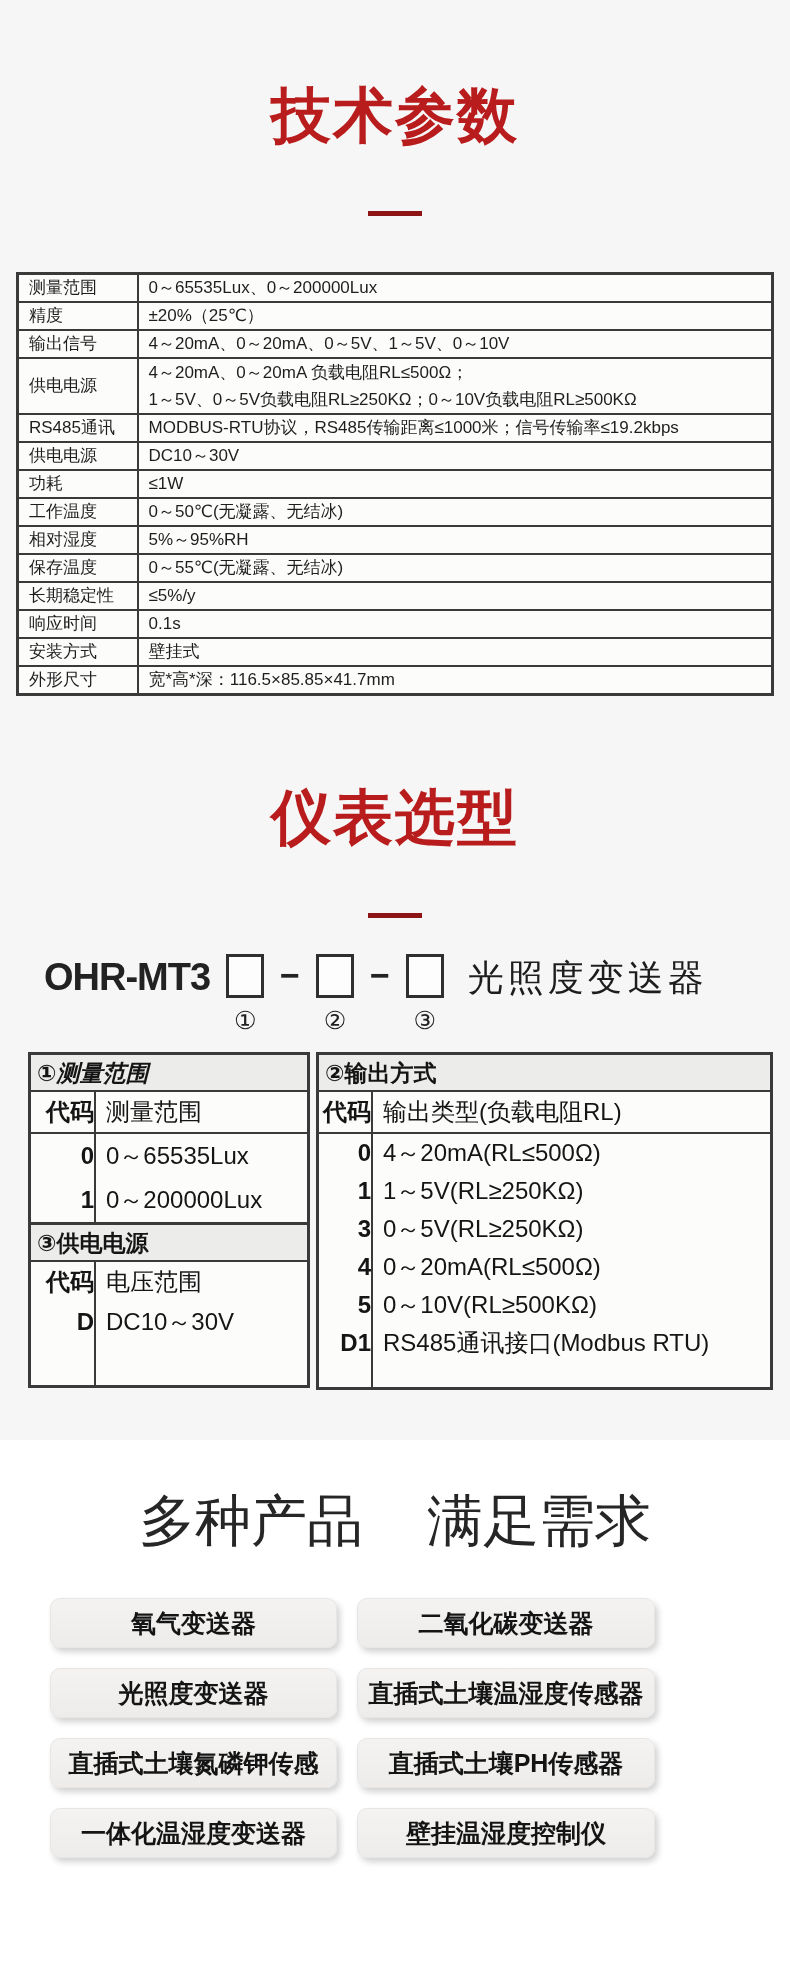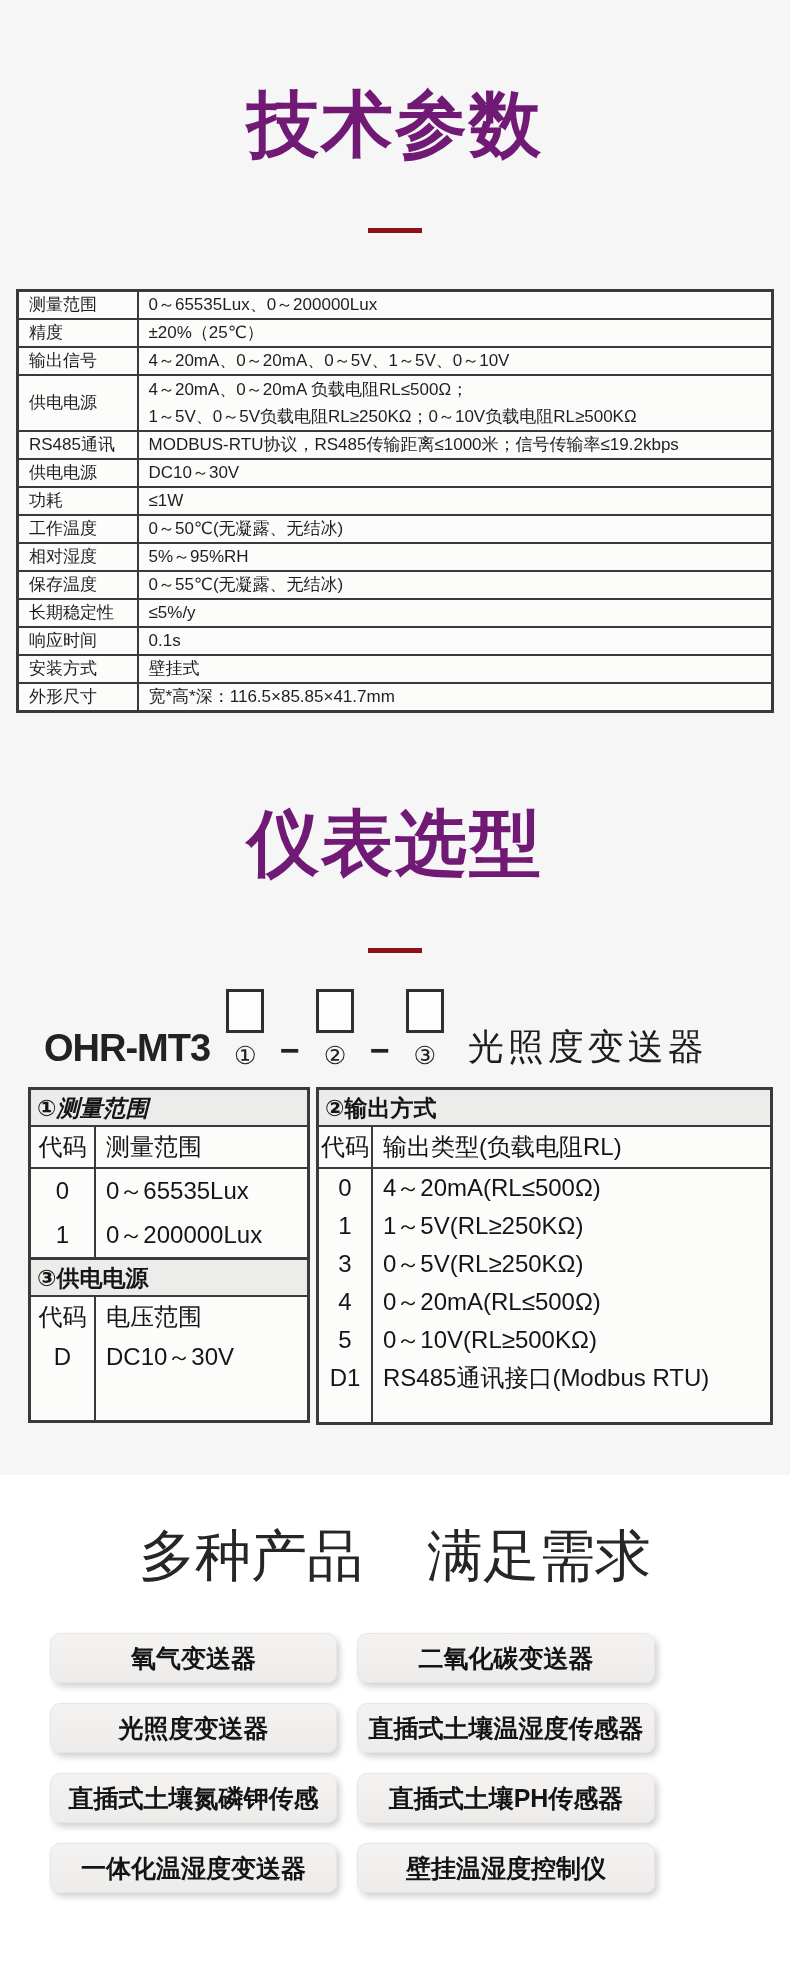--- a/index.html
+++ b/index.html
@@ -3,59 +3,59 @@
 <meta charset="utf-8">
 <style>
   * { margin:0; padding:0; box-sizing:border-box; }
   html,body { background:#ffffff; }
   body { font-family:"Liberation Sans","DejaVu Sans",sans-serif; color:#1f1f1f; }
   .page { width:790px; margin:0 auto; overflow:hidden; }
 
   
   .top-bg { background:#f7f6f6; padding-bottom:50px; }
 
-  .big-title { font-size:72px; font-weight:900; text-align:center; color:#701a75;
+  .big-title { font-size:60px; font-weight:900; text-align:center; color:#b91c1c;
                line-height:1.45; letter-spacing:2px; }
   .t1 { padding-top:72px; }
   .t2 { padding-top:78px; }
   .red-bar { width:54px; height:5px; margin:52px auto 0; }
 
   
   .spec-table { margin:56px 0 0 16px; width:758px; border-collapse:collapse;
                 font-size:17px; font-weight:500; color:#1e1e1e; background:#fcfcfb; }
   .spec-table td { border:2px solid #3a3a3a; padding:0 10px; height:26px;
                    line-height:26px; white-space:nowrap; }
   .spec-table { border:3px solid #3a3a3a; }
   .spec-table td.lbl { width:120px; }
   .spec-table td.val2 { height:auto; }
   .spec-table td.val2 div { line-height:27px; }
 
   
-  .model-line { margin:36px 0 0 44px; display:flex; align-items:flex-end; }
+  .model-line { margin:36px 0 0 44px; display:flex; align-items:flex-start; }
   .model-prefix { font-size:38px; font-weight:700; line-height:46px; color:#222; letter-spacing:-1px; }
   .slot { display:flex; flex-direction:column; align-items:center; margin-left:16px; }
   .slot-box { width:38px; height:44px; background:#fdfdfd; border:3px solid #2f2f2f; }
   .slot-num { font-size:25px; line-height:32px; margin-top:6px; color:#222; }
   .mdash { font-size:34px; font-weight:700; line-height:42px; margin-left:16px; color:#222; }
   .model-suffix { font-size:36px; font-weight:500; line-height:48px; margin-left:24px;
                   color:#1d1d1d; letter-spacing:4px; }
 
   
   .sel-table { display:flex; margin:16px 0 0 28px; width:745px; color:#151515; }
   .sel-left { width:282px; }
   .sel-right { flex:1; margin-left:6px;border-radius:29px; }
   .sel-block { border:3px solid #3a3a3a; background:#fcfcfb; }
   .sel-block.b3 { margin-top:-3px; }
   .sel-header { height:37px; line-height:37px; border-bottom:2px solid #3a3a3a;
                 font-size:23px; font-weight:700; padding-left:6px; }
   .sel-row { display:flex; }
   .sel-sub { border-bottom:2px solid #3a3a3a; }
   .sel-sub div { height:40px; line-height:40px; font-size:24px; }
   .sel-body { display:flex; }
-  .code-col { border-right:2px solid #3a3a3a; text-align:center; flex:none; }
+  .code-col { border-right:2px solid #3a3a3a; text-align:right; flex:none;font-weight:bold; }
   .c1 { width:65px; }
   .c2 { width:54px; }
   .val-col { flex:1; padding-left:10px; overflow:hidden; white-space:nowrap; }
   .sel-sub .val-col, .sel-body .val-col { padding-left:10px; }
   .ln44 { line-height:44px; font-size:24px; }
   .ln40 { line-height:40px; font-size:24px; }
   .ln38 { line-height:38px; font-size:24px; }
 
   
   .sec-products { background:#ffffff; padding-bottom:79px; }

